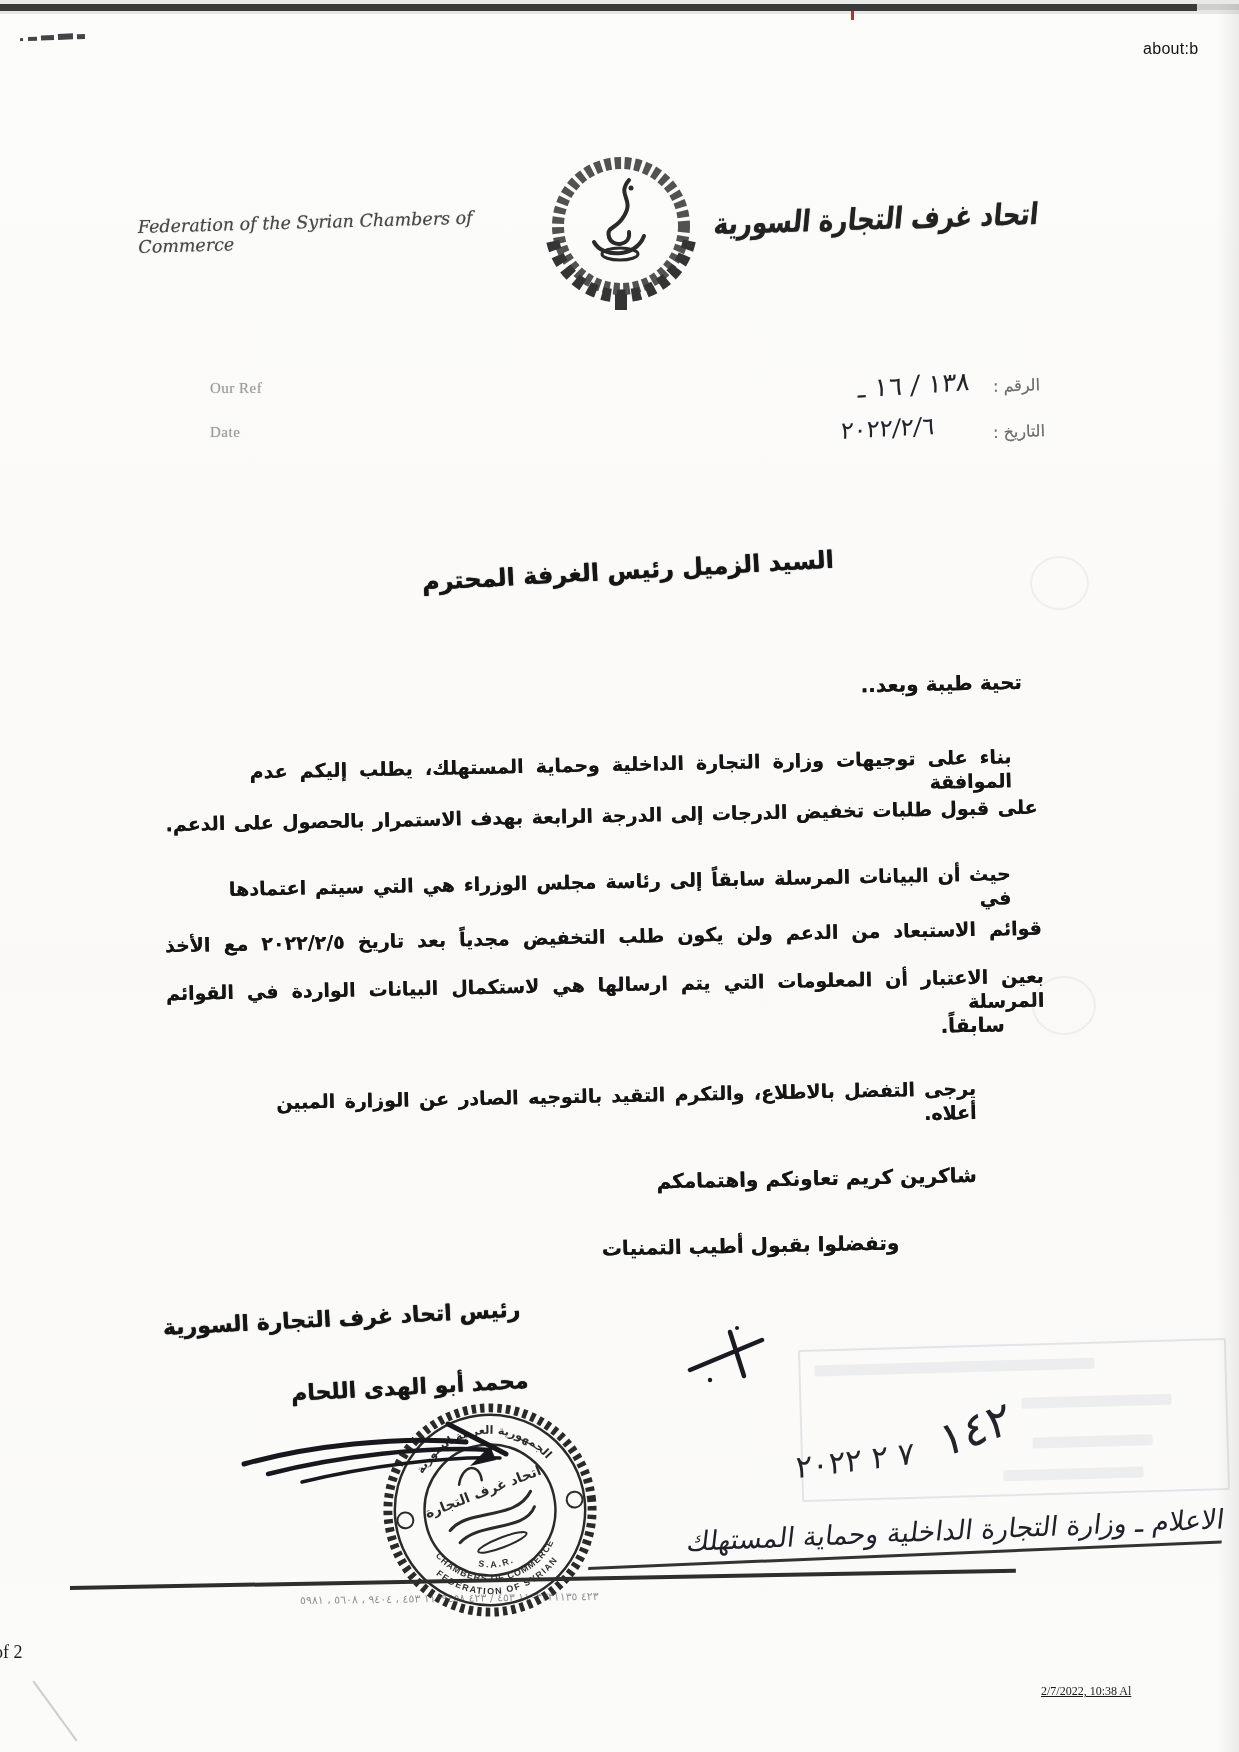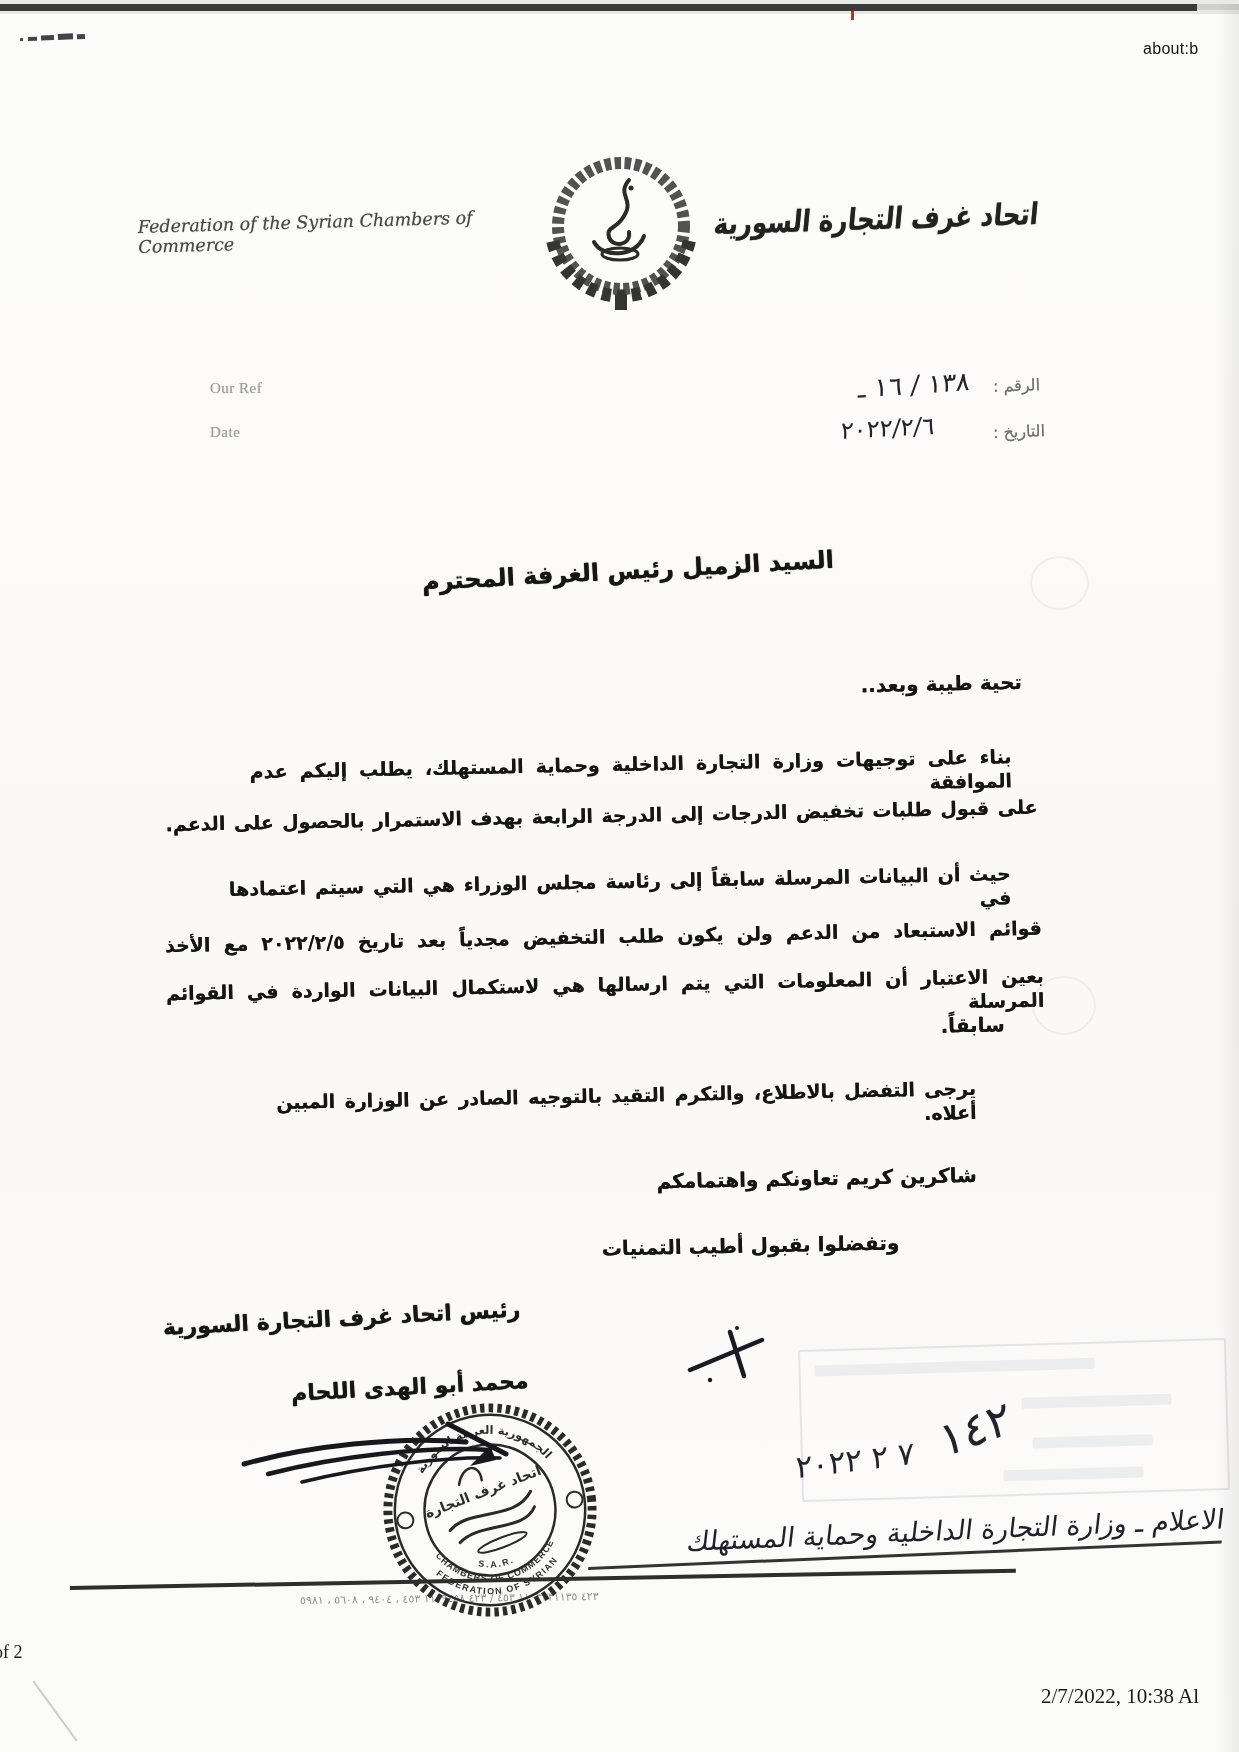--- a/index.html
+++ b/index.html
@@ -59,21 +59,21 @@
     border-bottom:3px solid #333;padding-bottom:6px;color:#20202a;}
   .main-rule{left:70px;top:1582px;width:946px;height:3.5px;background:#2e2e2e;
     transform:rotate(-1.05deg);transform-origin:left center;}
   .recv-box{left:800px;top:1340px;width:424px;height:148px;border:2px solid rgba(110,120,150,.16);
     transform:rotate(-1.6deg);border-radius:2px;}
   .recv-bar{position:absolute;background:rgba(115,125,155,.10);height:11px;border-radius:2px;}
   
   .contact-faint{left:300px;top:1588px;font-size:11px;letter-spacing:2.5px;color:rgba(55,55,65,.55);
     direction:ltr;white-space:nowrap;transform:rotate(-.8deg);font-family:"DejaVu Sans",sans-serif;}
   .of2{left:-6px;top:1638px;font-family:"Liberation Serif",serif;font-size:18px;color:#1c1c1c;}
-  .print-ts{left:1041px;top:1680px;font-family:"Liberation Serif",serif;font-size:21px;color:#1a1a1a;}
+  .print-ts{left:1041px;top:1680px;font-family:"Liberation Serif",serif;font-size:12px;color:#1a1a1a;text-decoration:underline;}
   
   .ring-art{border-radius:50%;border:2px solid rgba(140,140,150,.10);}
   .crease{left:18px;top:1706px;width:74px;height:2px;background:rgba(120,120,126,.35);transform:rotate(54deg);}
   svg{display:block;}
 </style>
 </head>
 <body>
 
 <div class="page">
 

